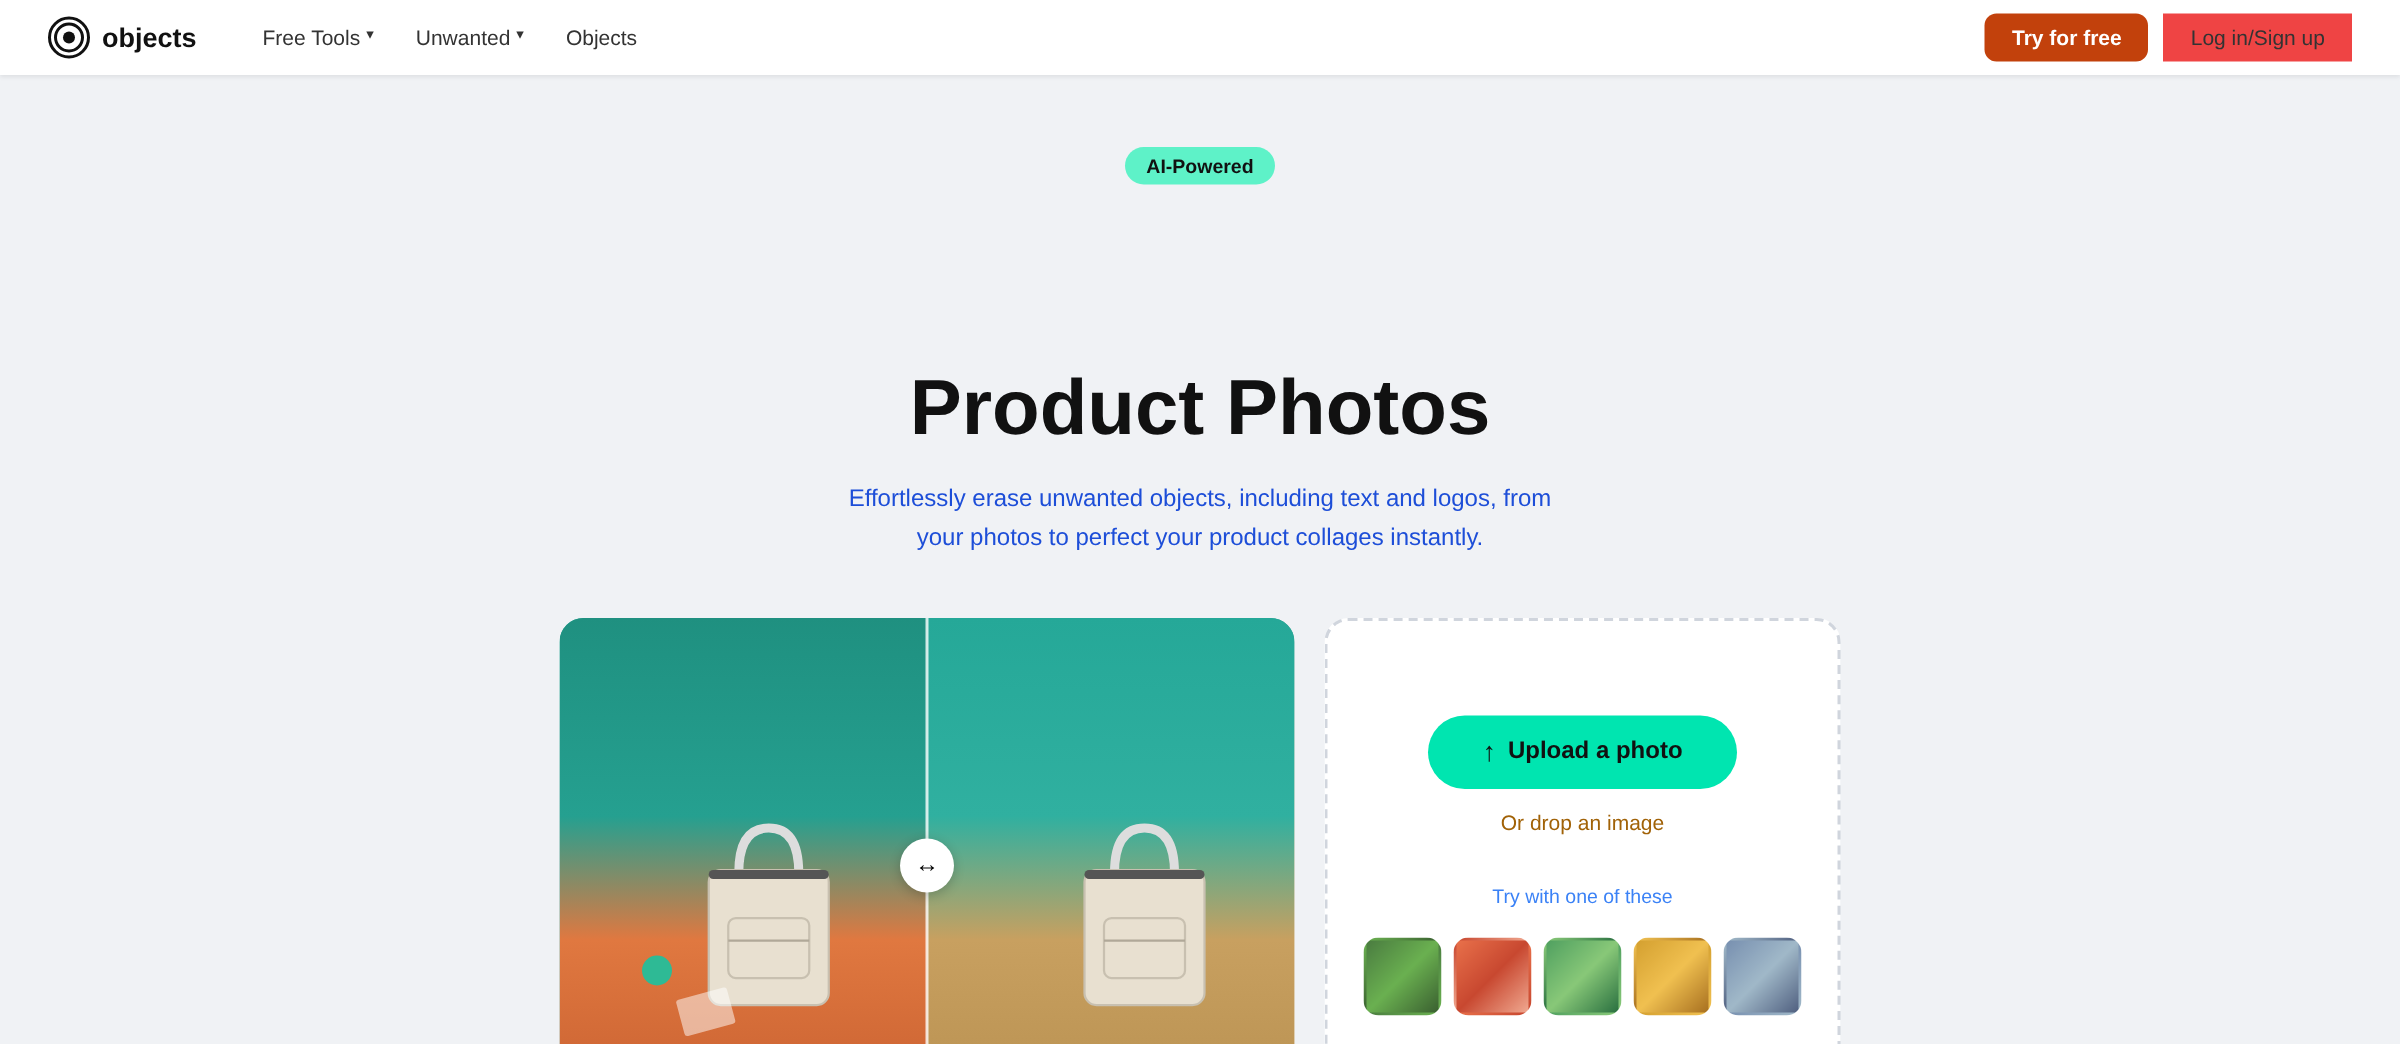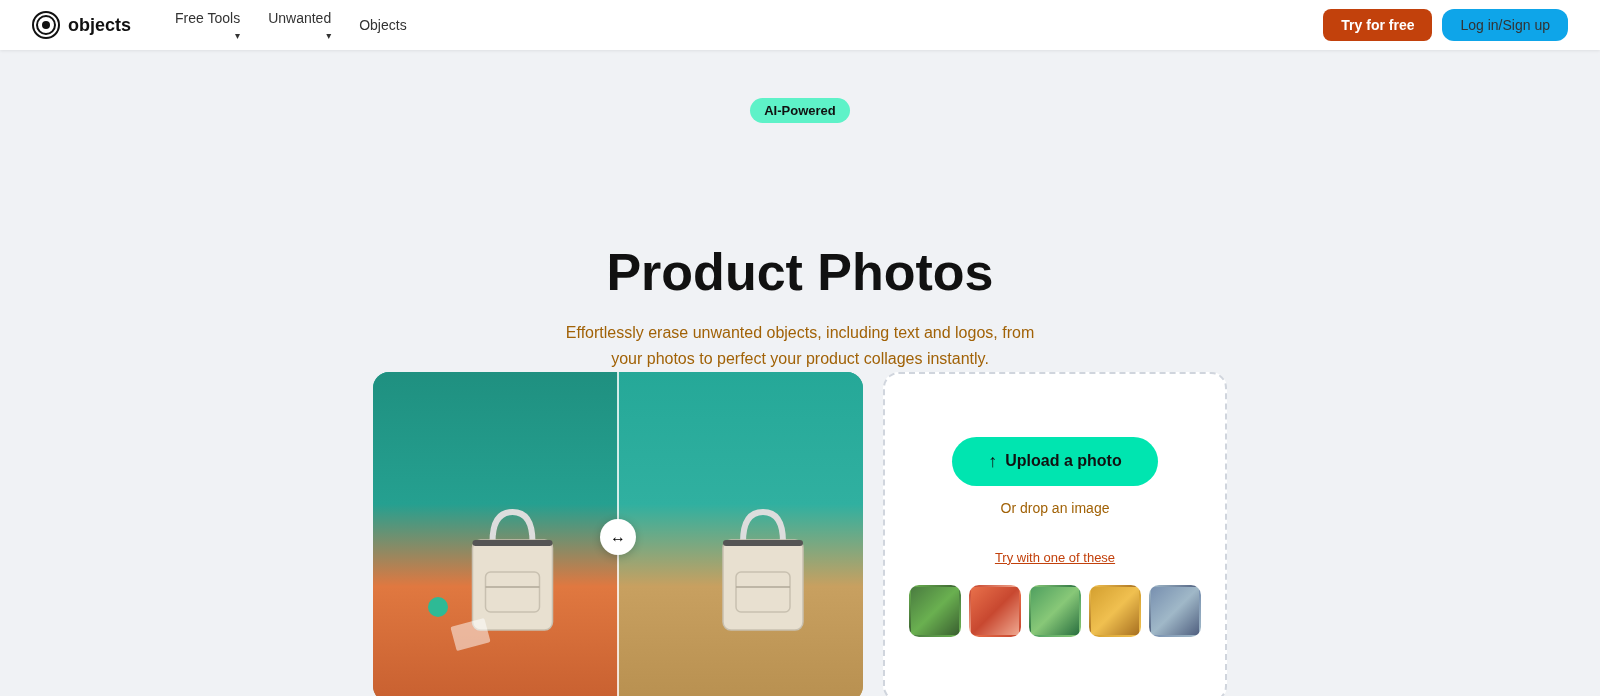--- a/index.html
+++ b/index.html
@@ -48,47 +48,46 @@
       gap: 4px;
       flex: 1;
     }
     .nav-link {
       padding: 6px 12px;
       font-size: 14px;
       color: #333;
       text-decoration: none;
       border-radius: 6px;
       display: flex;
-      align-items: flex-end;
+      align-items: flex-start;
       gap: 4px;
       cursor: pointer;
-      flex-direction: column;
     }
     .nav-link .chevron { font-size: 10px; }
     .nav-actions {
       display: flex;
       align-items: center;
       gap: 10px;
     }
     .btn-try {
       background: #c2410c;
       color: #fff;
       border: none;
       padding: 8px 18px;
       border-radius: 8px;
       font-size: 14px;
       font-weight: 600;
       cursor: pointer;
     }
     .btn-login {
-      background: #0ea5e9;
+      background: #ef4444;
       color: #333;
       border: none;
       padding: 8px 18px;
-      border-radius: 12px;
+      border-radius: 0;
       font-size: 14px;
       font-weight: 500;
       cursor: pointer;
     }
 
     
     .hero {
       display: flex;
       flex-direction: column;
       align-items: center;
@@ -107,24 +106,25 @@
       font-size: 52px;
       font-weight: 800;
       color: #111;
       text-align: center;
       line-height: 1.15;
       margin-bottom: 18px;
       max-width: 680px;
     }
     .hero-subtitle {
       font-size: 16px;
-      color: #a16207;
+      color: #1d4ed8;
       text-align: center;
       line-height: 1.6;
       max-width: 480px;
+      margin-bottom: 40px;
     }
 
     
     .main-content {
       display: flex;
       gap: 20px;
       max-width: 1060px;
       margin: 0 auto;
       padding: 0 20px;
       align-items: flex-start;
@@ -211,23 +211,22 @@
       display: flex;
       align-items: center;
       gap: 8px;
     }
     .upload-or {
       font-size: 14px;
       color: #a16207;
     }
     .sample-images-label {
       font-size: 13px;
-      color: #c2410c;
+      color: #3b82f6;
       margin-top: 20px;
-      text-decoration: underline;
     }
     .sample-thumbnails {
       display: flex;
       gap: 8px;
       margin-top: 6px;
     }
     .thumb {
       width: 52px;
       height: 52px;
       border-radius: 10px;

